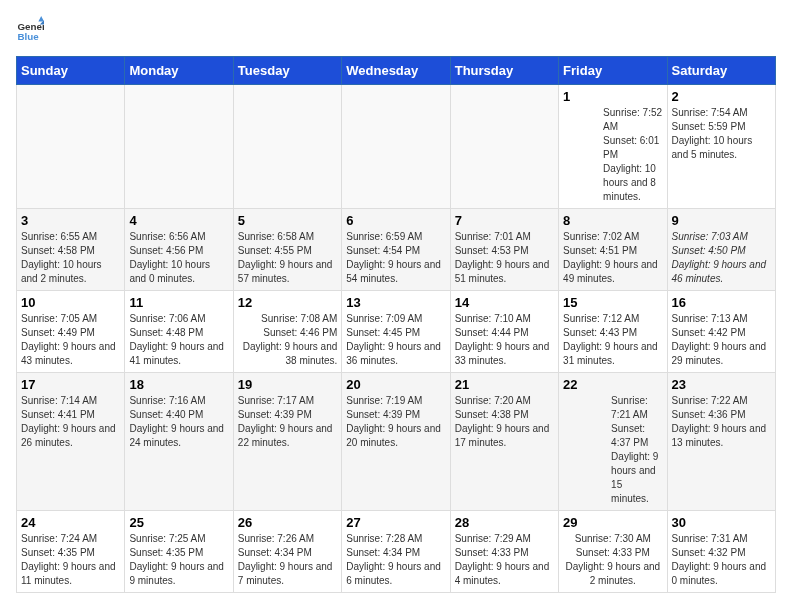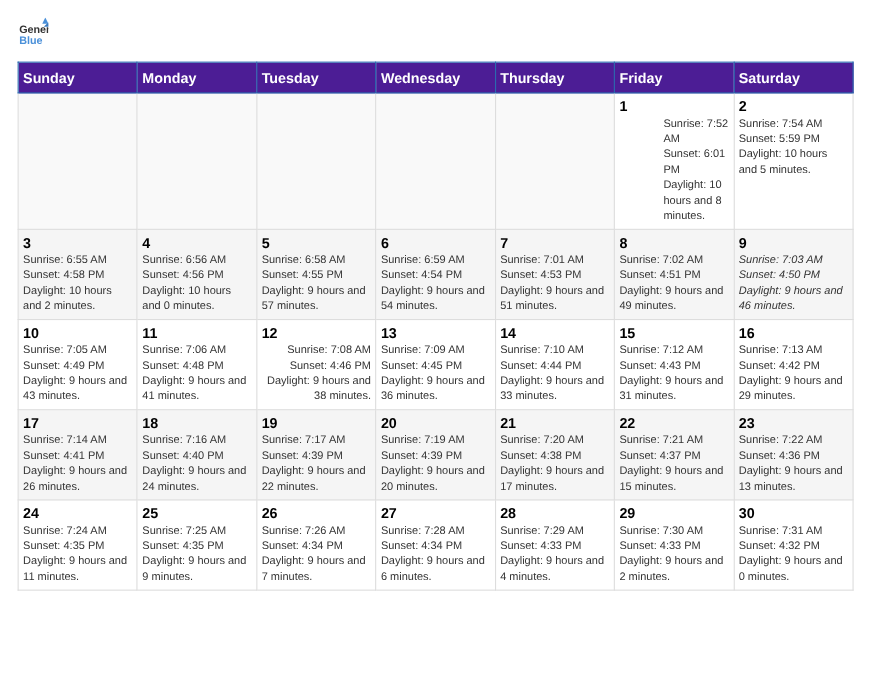--- a/index.html
+++ b/index.html
@@ -36,21 +36,21 @@
     .location-title {
       font-size: 16px;
       color: #555;
     }
     table {
       width: 100%;
       border-collapse: collapse;
       font-size: 11px;
     }
     thead tr th {
-      background-color: #4c1d95;
+      background-color: #1d4ed8;
       color: #fff;
       padding: 6px 4px;
       text-align: left;
       font-size: 13px;
       font-weight: bold;
       border: 1px solid #2a6aaf;
     }
     tbody tr td {
       border: 1px solid #ddd;
       vertical-align: top;
@@ -244,21 +244,21 @@
 Daylight: 9 hours and 20 minutes.</div>
         </td>
         <td>
           <div class="day-number">21</div>
           <div class="day-info" style="white-space: pre-line;">Sunrise: 7:20 AM
 Sunset: 4:38 PM
 Daylight: 9 hours and 17 minutes.</div>
         </td>
         <td>
           <div class="day-number">22</div>
-          <div class="day-info" style="white-space: pre-line;">Sunrise: 7:21 AM
+          <div class="day-info" style="white-space: pre-line; margin-left: 48px;">Sunrise: 7:21 AM
 Sunset: 4:37 PM
 Daylight: 9 hours and 15 minutes.</div>
         </td>
         <td>
           <div class="day-number">23</div>
           <div class="day-info" style="white-space: pre-line;">Sunrise: 7:22 AM
 Sunset: 4:36 PM
 Daylight: 9 hours and 13 minutes.</div>
         </td>
       </tr>
@@ -288,21 +288,21 @@
 Daylight: 9 hours and 6 minutes.</div>
         </td>
         <td>
           <div class="day-number">28</div>
           <div class="day-info" style="white-space: pre-line;">Sunrise: 7:29 AM
 Sunset: 4:33 PM
 Daylight: 9 hours and 4 minutes.</div>
         </td>
         <td>
           <div class="day-number">29</div>
-          <div class="day-info" style="white-space: pre-line;">Sunrise: 7:30 AM
+          <div class="day-info" style="white-space: pre-line; text-align: center;">Sunrise: 7:30 AM
 Sunset: 4:33 PM
 Daylight: 9 hours and 2 minutes.</div>
         </td>
         <td>
           <div class="day-number">30</div>
           <div class="day-info" style="white-space: pre-line;">Sunrise: 7:31 AM
 Sunset: 4:32 PM
 Daylight: 9 hours and 0 minutes.</div>
         </td>
       </tr>

